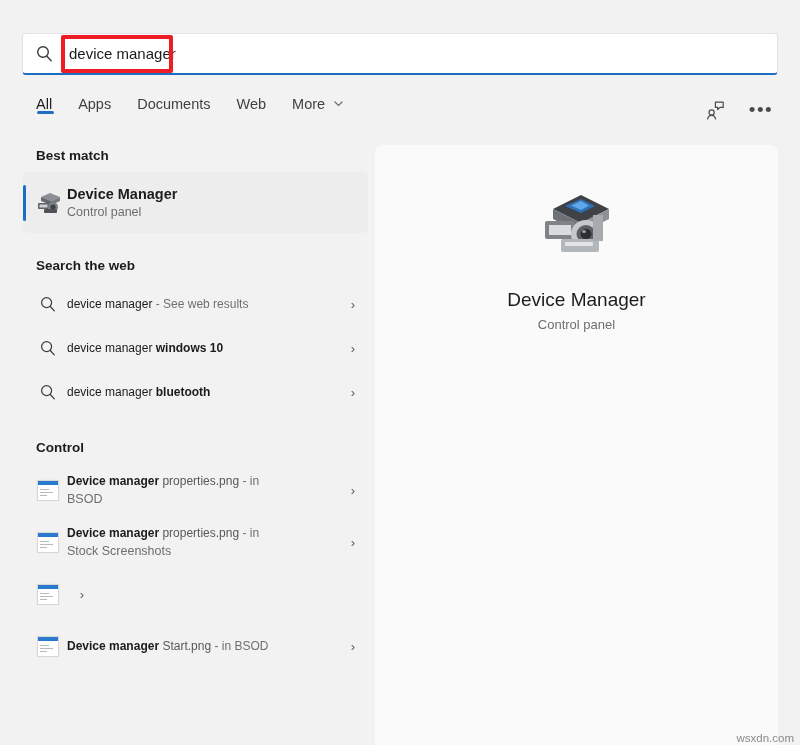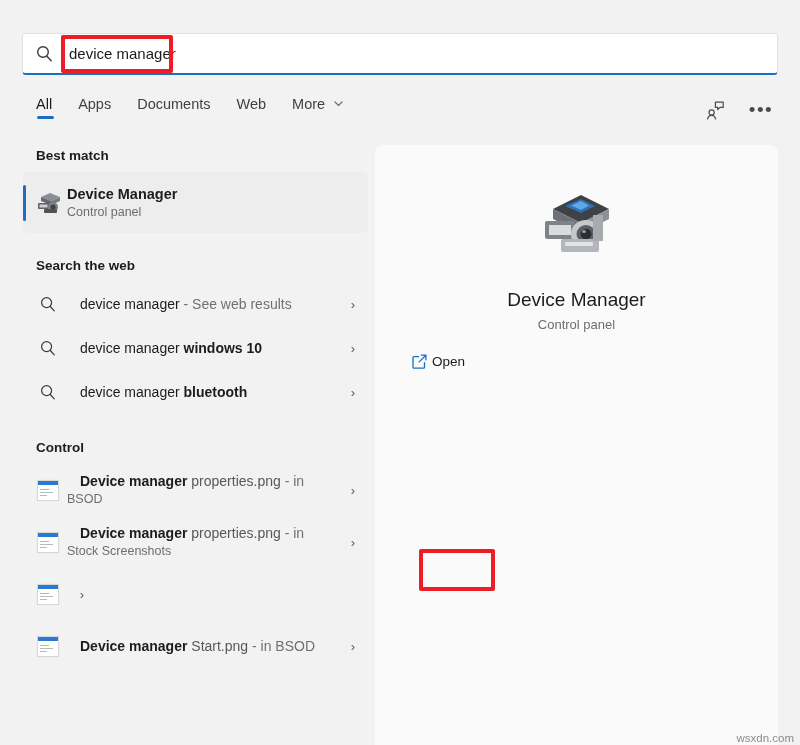--- a/index.html
+++ b/index.html
@@ -67,21 +67,21 @@
     width: 740px;
     height: 34px;
     display: flex;
     align-items: flex-start;
   }
   .tab {
     font-size: 14.5px;
     color: #414141;
     margin-right: 26px;
     position: relative;
-    padding-bottom: 7px;
+    padding-bottom: 2px;
     cursor: pointer;
     white-space: nowrap;
   }
   .tab.active { color: #1c1c1c; }
   .tab.active::after {
     content: "";
     position: absolute;
     left: 1px;
     bottom: 0;
     width: 17px;
@@ -196,25 +196,24 @@
     justify-content: center;
     color: #3c3c3c;
   }
   .row-text {
     flex: 1;
     display: flex;
     flex-direction: column;
     min-width: 0;
   }
   .row-line1 {
-    font-size: 14px;
+    font-size: 12px;
     color: #1c1c1c;
     line-height: 19px;
     white-space: nowrap;
-    margin-left: 13px;
   }
   .row-line1 .lite { color: #585858; }
   .row-line1 .bold { font-weight: bold; }
   .row-line1 .grey { color: #707070; }
   .row-line2 {
     font-size: 12.5px;
     color: #6e6e6e;
     line-height: 17px;
     white-space: nowrap;
   }
@@ -539,29 +538,16 @@
         <rect x="30" y="54" width="38" height="13" rx="2" fill="#b3b6ba"></rect>
         <rect x="34" y="57" width="28" height="4" rx="1" fill="#e2e4e6"></rect>
         <rect x="62" y="30" width="10" height="26" fill="#a7aaae"></rect>
       </g>
     </svg>
   </div>
 
   <div id="preview-title">Device Manager</div>
   <div id="preview-subtitle">Control panel</div>
 
-  <div id="open-action-wrap">
-    <div id="open-button">
-      <span id="open-icon">
-        <svg width="17" height="17" viewBox="0 0 17 17" fill="none">
-          <path d="M13.5 9.6v4.6a1 1 0 0 1-1 1H3a1 1 0 0 1-1-1V4.6a1 1 0 0 1 1-1h4.6" stroke="currentColor" stroke-width="1.3" stroke-linecap="round"></path>
-          <path d="M10.3 2.2h4.6v4.6" stroke="currentColor" stroke-width="1.3" stroke-linecap="round" stroke-linejoin="round"></path>
-          <line x1="14.6" y1="2.5" x2="8.2" y2="8.9" stroke="currentColor" stroke-width="1.3" stroke-linecap="round"></line>
-        </svg>
-      </span>
-      <span id="open-label">Open</span>
-    </div>
-    <div id="open-annotation"></div>
-  </div>
 
 </div>
 
 <div id="watermark">wsxdn.com</div>
 
 </body></html>

